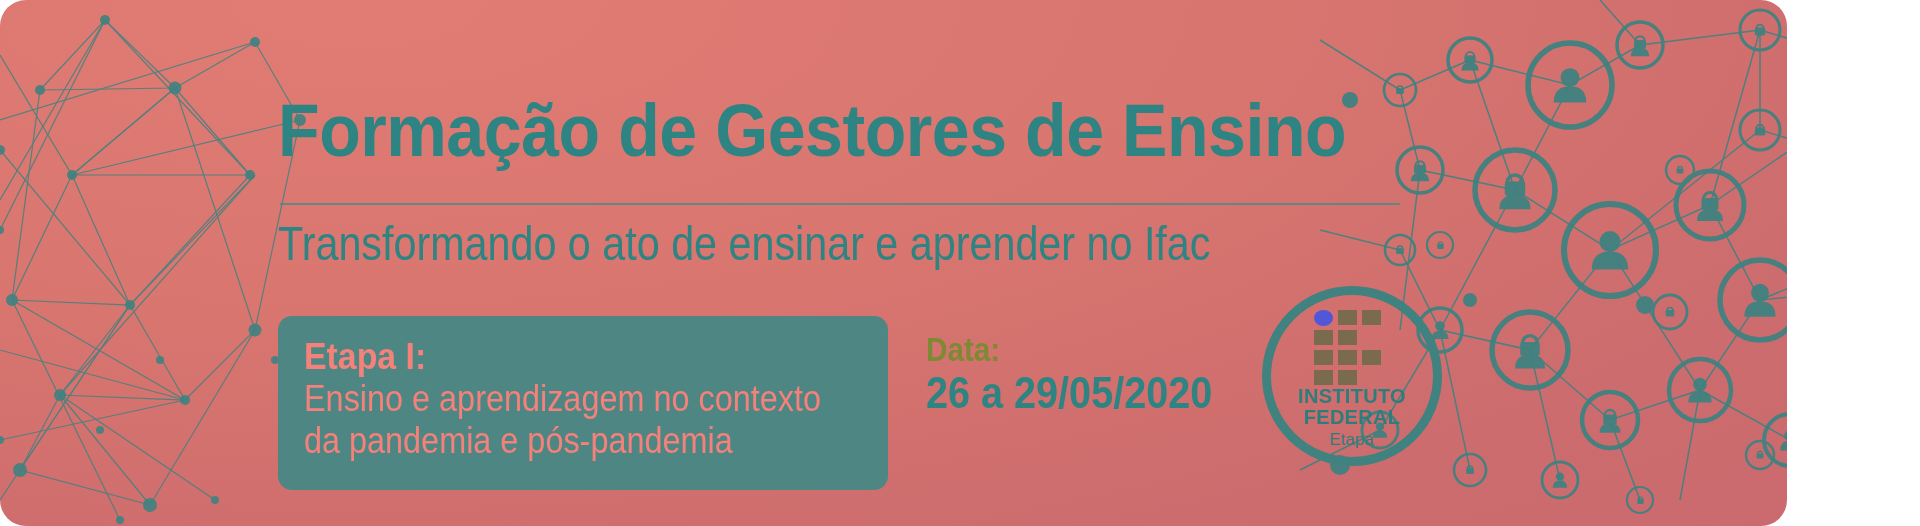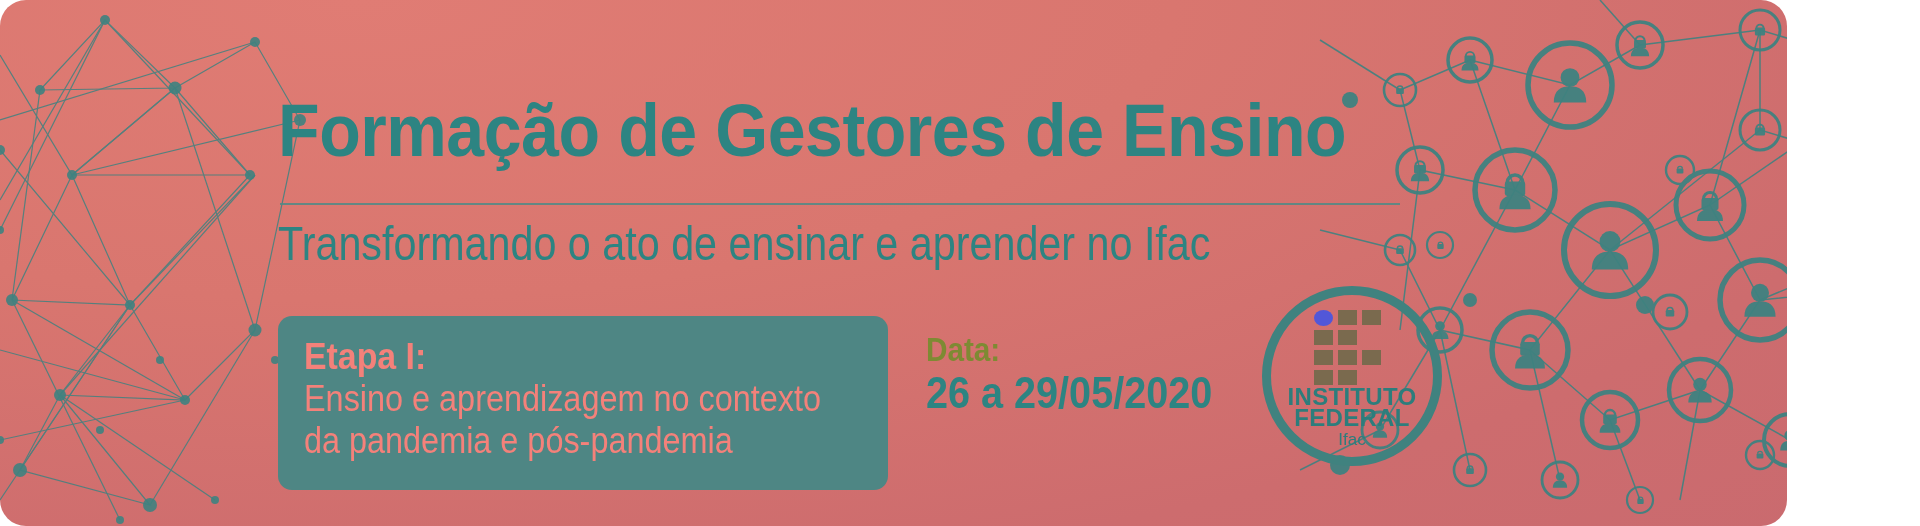--- a/index.html
+++ b/index.html
@@ -152,21 +152,21 @@
     background:#5257d8;
     border-radius:50%;
   }
   #logo-name {
     position:absolute;
     left:0; top:100px;
     width:180px;
     text-align:center;
     font-family:"Liberation Sans", sans-serif;
     font-weight:700;
-    font-size:24px;
+    font-size:20px;
     line-height:21px;
     letter-spacing:0.3px;
     color:#2d7d7c;
   }
   #logo-sub {
     position:absolute;
     left:0; top:144px;
     width:180px;
     text-align:center;
     font-family:"Liberation Sans", sans-serif;
@@ -458,16 +458,16 @@
       <span class="mtile" style="left:48px;  top:40px;"></span>
 
       <span class="mtile" style="left:0px;   top:60px;"></span>
       <span class="mtile" style="left:24px;  top:60px;"></span>
     </div>
 
     <div id="logo-name">
       <div>INSTITUTO</div>
       <div>FEDERAL</div>
     </div>
-    <div id="logo-sub">Ifac</div>
+    <div id="logo-sub">Etapa</div>
   </div>
 
 </div>
 
 </body></html>

